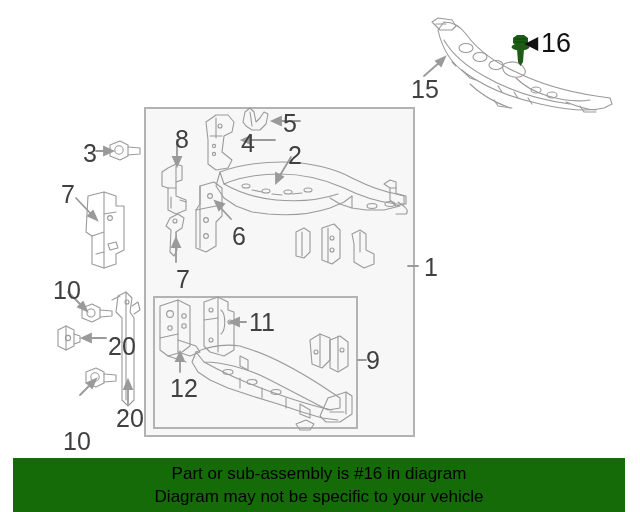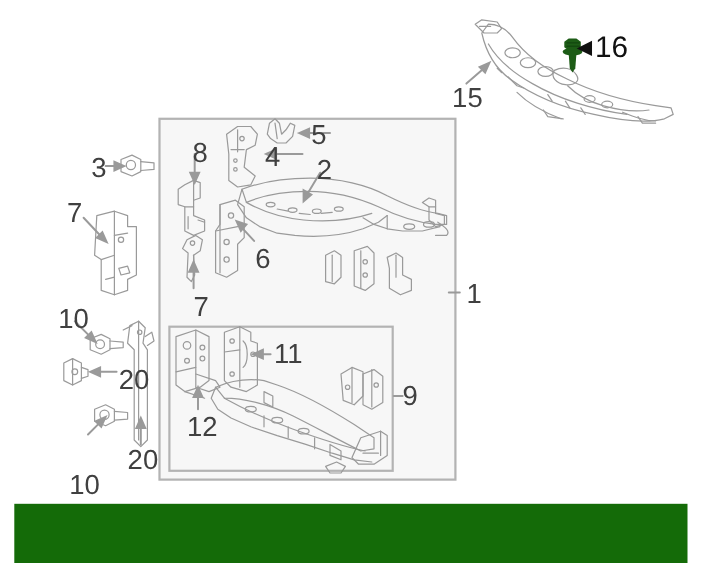--- a/index.html
+++ b/index.html
@@ -283,15 +283,17 @@
   <div class="num" style="left:249px;top:310px;">11</div>
   <div class="num" style="left:170px;top:376px;">12</div>
   <div class="num" style="left:116px;top:406px;">20</div>
   <div class="num" style="left:53px;top:278px;">10</div>
   <div class="num" style="left:411px;top:77px;">15</div>
   <div class="num dark" style="left:541px;top:30px;font-size:27px;">16</div>
   <div class="num" style="left:61px;top:182px;">7</div>
   <div class="num" style="left:108px;top:334px;">20</div>
 
   <div id="footer">
+    <div>Part or sub-assembly is #16 in diagram</div>
+    <div>Diagram may not be specific to your vehicle</div>
   </div>
 
 </div>
 
 </body></html>

